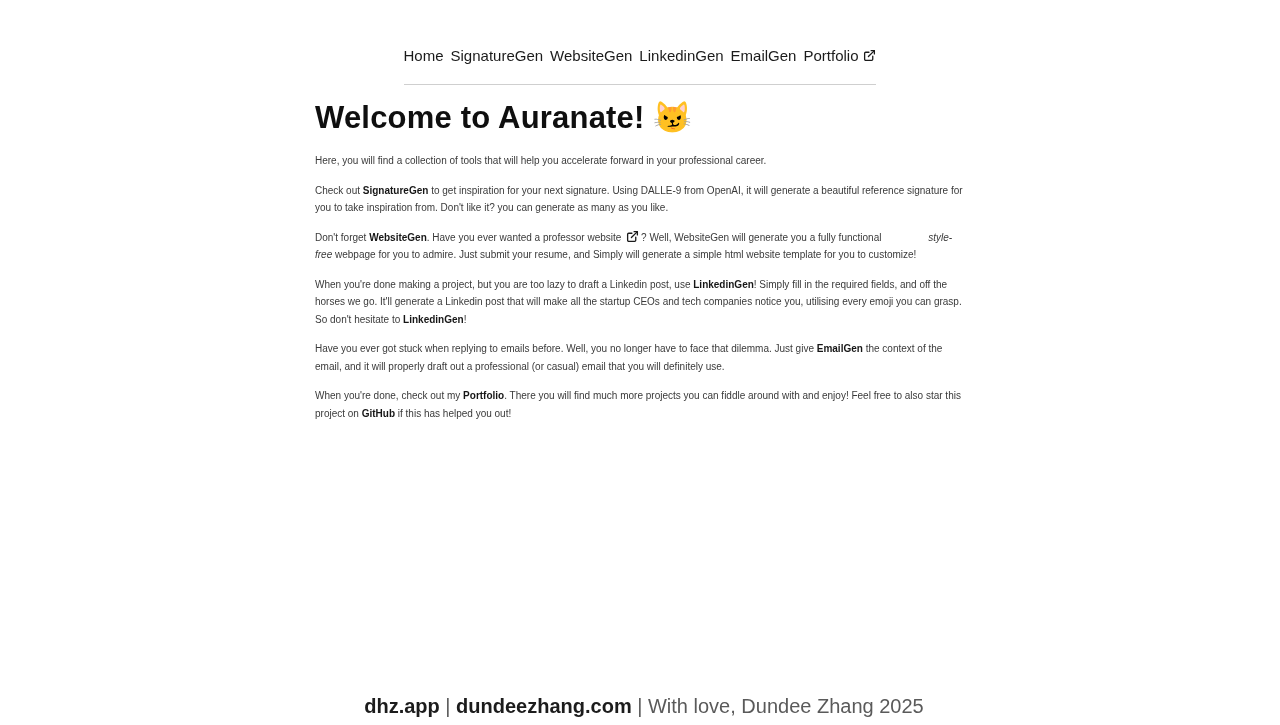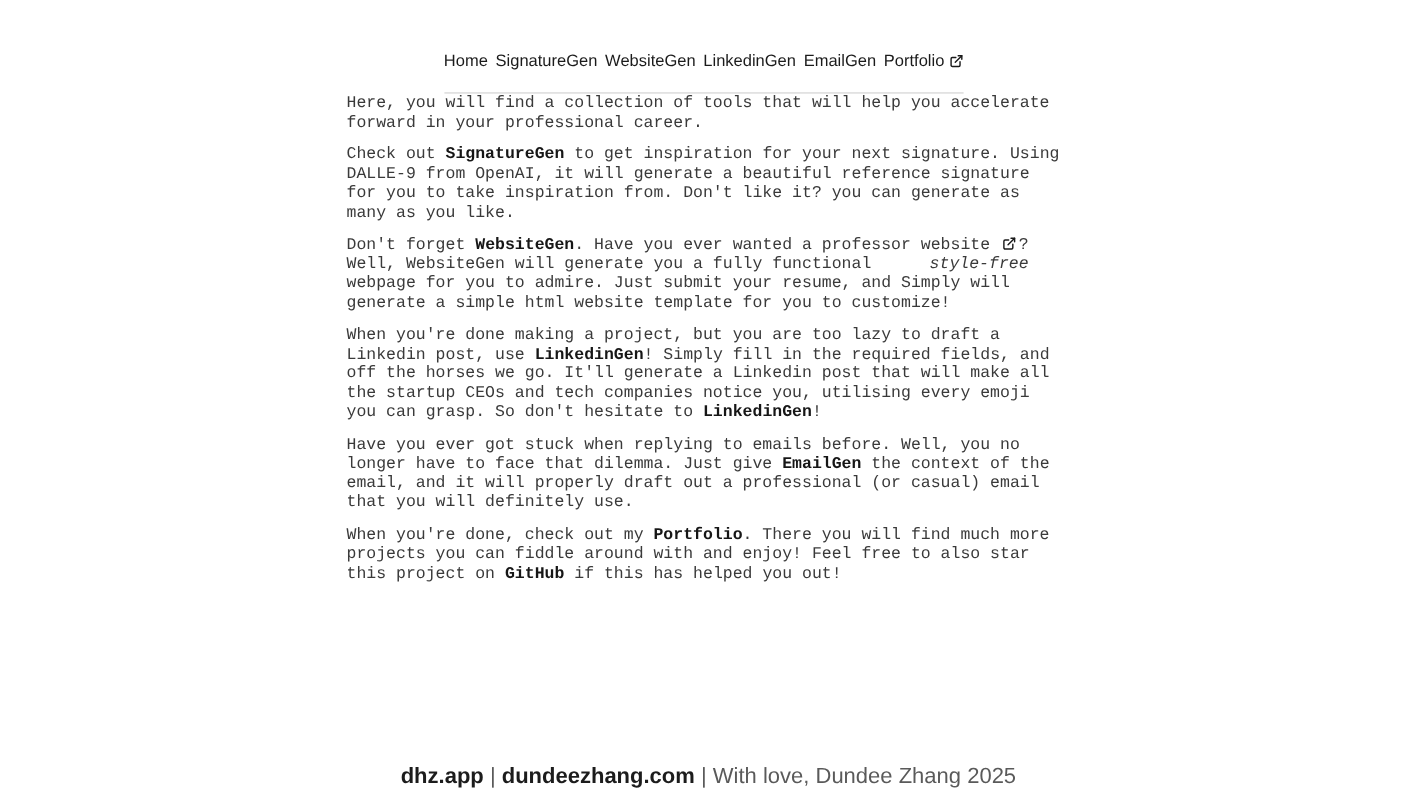--- a/index.html
+++ b/index.html
@@ -40,24 +40,23 @@
   h1 {
     margin: 14px 0 16px 0;
     font-size: 31px;
     font-weight: 700;
     color: #0f0f0f;
     letter-spacing: 0.2px;
   }
   h1 .emoji { font-weight: 400; }
   p.body-para {
     margin: 0 0 12px 0;
-    font-size: 15px;
+    font-size: 10px;
     line-height: 17.5px;
     color: #3a3a3a;
-    font-family: Liberation Mono, monospace;
   }
   .seg-bold { font-weight: 700; color: #161616; }
   .seg-italic { font-style: italic; margin-left: 44px; }
   .inline-icon {
     display: inline-block;
     vertical-align: -2px;
     margin: 0 2px;
     color: #1b1b1b;
   }
   .inline-icon svg, .nav-ext svg {
@@ -96,20 +95,24 @@
     <path d="M18 13v6a2 2 0 0 1-2 2H5a2 2 0 0 1-2-2V8a2 2 0 0 1 2-2h6"></path>
     <polyline points="15 3 21 3 21 9"></polyline>
     <line x1="10" y1="14" x2="21" y2="3"></line>
   </svg>
         </span>
     </a>
   </nav>
 </div>
 
 <div class="page">
+  <h1>
+    <span>Welcome to Auranate!</span>
+    <span class="emoji">😼</span>
+  </h1>
   <div id="paragraphs">
       <p class="body-para"><span class="seg-normal">Here, you will find a collection of tools that will help you accelerate forward in your professional career.</span></p>
       <p class="body-para"><span class="seg-normal">Check out </span><span class="seg-bold">SignatureGen</span><span class="seg-normal"> to get inspiration for your next signature. Using DALLE-9 from OpenAI, it will generate a beautiful reference signature for you to take inspiration from. Don't like it? you can generate as many as you like.</span></p>
       <p class="body-para"><span class="seg-normal">Don't forget </span><span class="seg-bold">WebsiteGen</span><span class="seg-normal">. Have you ever wanted a professor website </span><span class="inline-icon"><svg viewBox="0 0 24 24" fill="none" stroke="currentColor" stroke-width="2.4" stroke-linecap="round" stroke-linejoin="round" aria-hidden="true">
     <path d="M18 13v6a2 2 0 0 1-2 2H5a2 2 0 0 1-2-2V8a2 2 0 0 1 2-2h6"></path>
     <polyline points="15 3 21 3 21 9"></polyline>
     <line x1="10" y1="14" x2="21" y2="3"></line>
   </svg></span><span class="seg-normal">? Well, WebsiteGen will generate you a fully functional </span><span class="seg-italic">style-free</span><span class="seg-normal"> webpage for you to admire. Just submit your resume, and Simply will generate a simple html website template for you to customize!</span></p>
       <p class="body-para"><span class="seg-normal">When you're done making a project, but you are too lazy to draft a Linkedin post, use </span><span class="seg-bold">LinkedinGen</span><span class="seg-normal">! Simply fill in the required fields, and off the horses we go. It'll generate a Linkedin post that will make all the startup CEOs and tech companies notice you, utilising every emoji you can grasp. So don't hesitate to </span><span class="seg-bold">LinkedinGen</span><span class="seg-normal">!</span></p>
       <p class="body-para"><span class="seg-normal">Have you ever got stuck when replying to emails before. Well, you no longer have to face that dilemma. Just give </span><span class="seg-bold">EmailGen</span><span class="seg-normal"> the context of the email, and it will properly draft out a professional (or casual) email that you will definitely use.</span></p>

